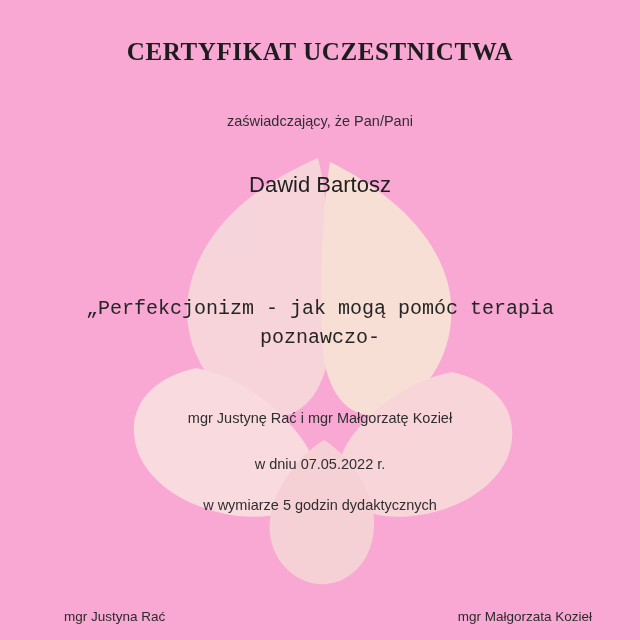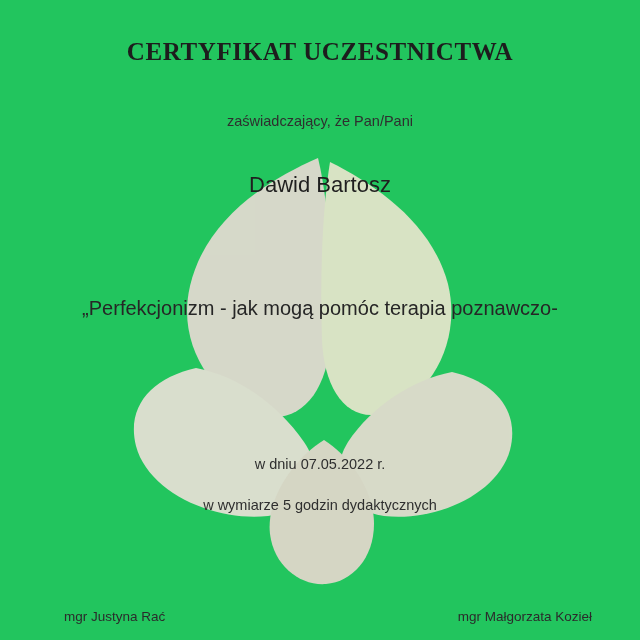--- a/index.html
+++ b/index.html
@@ -10,21 +10,21 @@
     width: 640px;
     height: 640px;
     background: #ffffff;
     font-family: "Liberation Sans", sans-serif;
     overflow: hidden;
   }
   #certificate {
     position: relative;
     width: 640px;
     height: 640px;
-    background: #22c55e;
+    background: #f9a8d4;
     overflow: hidden;
   }
 
   
   #petals {
     position: absolute;
     left: 0;
     top: 0;
     width: 640px;
     height: 640px;
@@ -70,21 +70,21 @@
   }
 
   #subtitle-2 {
     top: 234px;
     font-size: 14.5px;
     color: #2f2f2f;
   }
 
   #training-title {
     top: 294px;
-    font-family: Liberation Sans, sans-serif;
+    font-family: Liberation Mono, monospace;
     font-size: 20px;
     line-height: 29px;
     color: #262626;
     padding: 0 58px;
     box-sizing: border-box;
     width: 100%;
   }
 
   #conducted-by {
     top: 385px;
@@ -151,20 +151,21 @@
     <div class="line" id="subtitle-1">zaświadczający, że Pan/Pani</div>
 
     <div class="line" id="recipient">Dawid Bartosz</div>
 
 
     <div class="line" id="training-title">
       <div>„Perfekcjonizm - jak mogą pomóc terapia poznawczo-</div>
     </div>
 
 
+    <div class="line" id="trainers">mgr Justynę Rać i mgr Małgorzatę Kozieł</div>
 
     <div class="line" id="date-line">w dniu 07.05.2022 r.</div>
 
     <div class="line" id="hours-line">w wymiarze 5 godzin dydaktycznych</div>
 
     <div class="signature" id="signature-left">mgr Justyna Rać</div>
 
     <div class="signature" id="signature-right">mgr Małgorzata Kozieł</div>
 
   </div>

